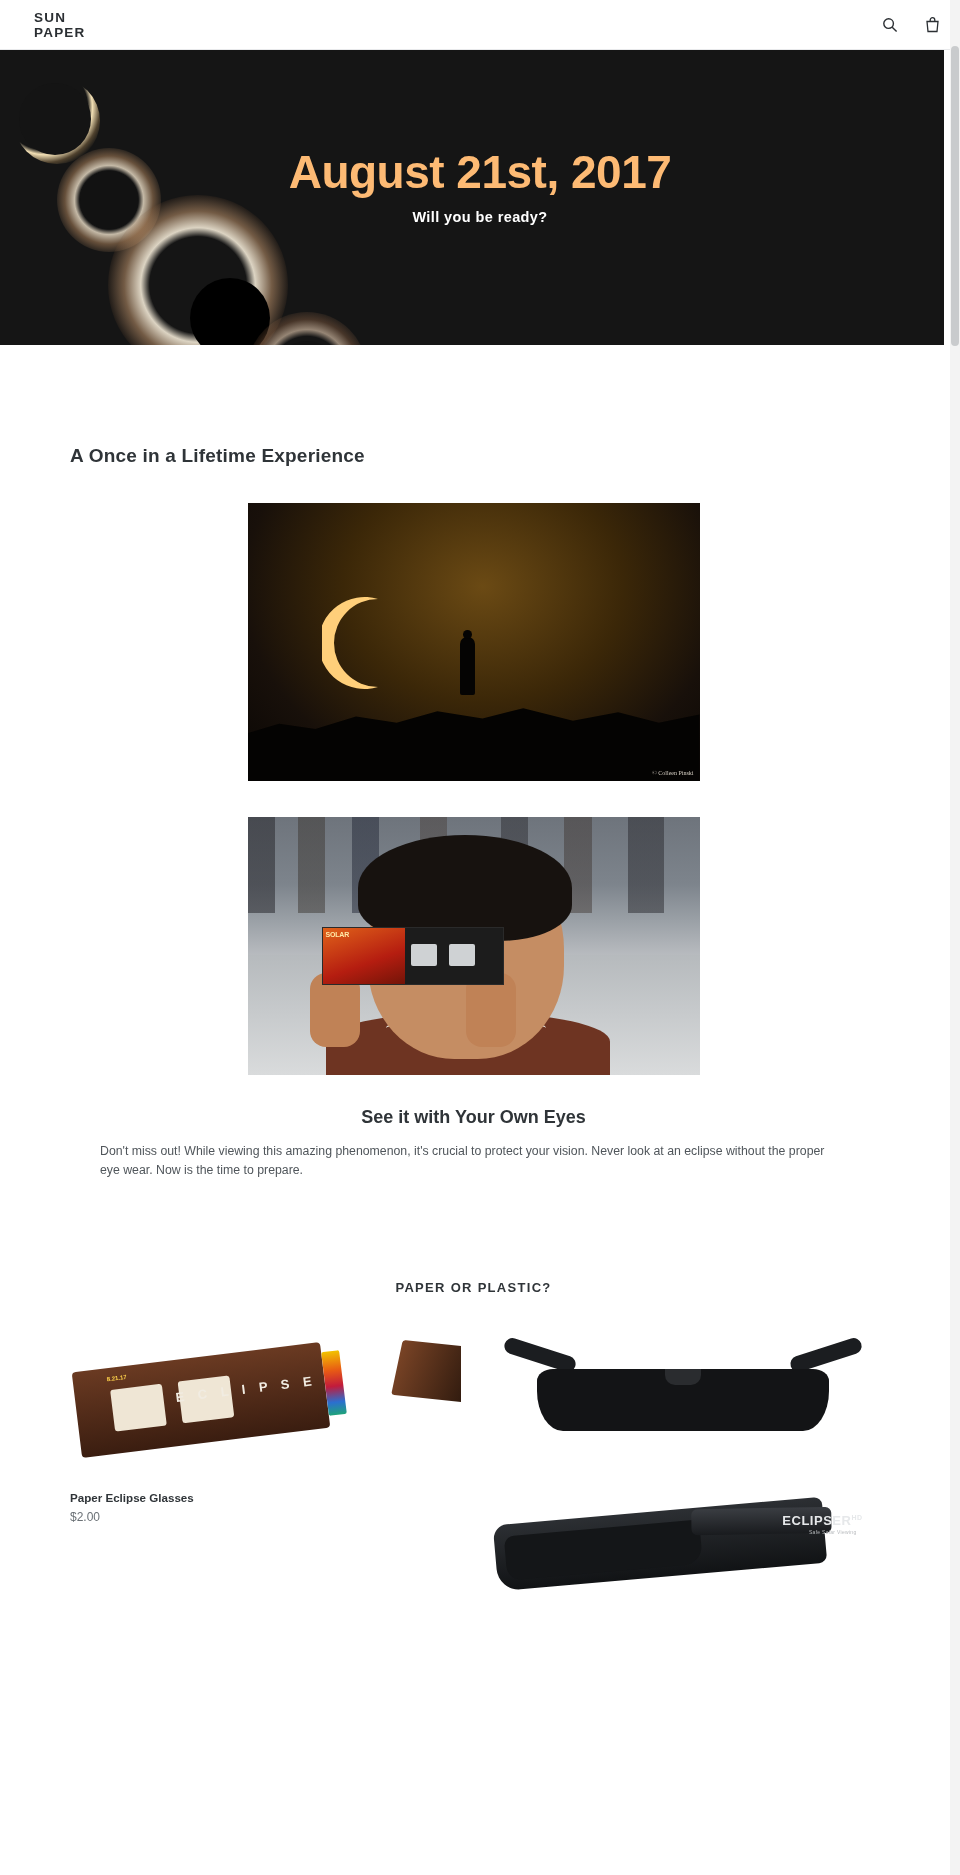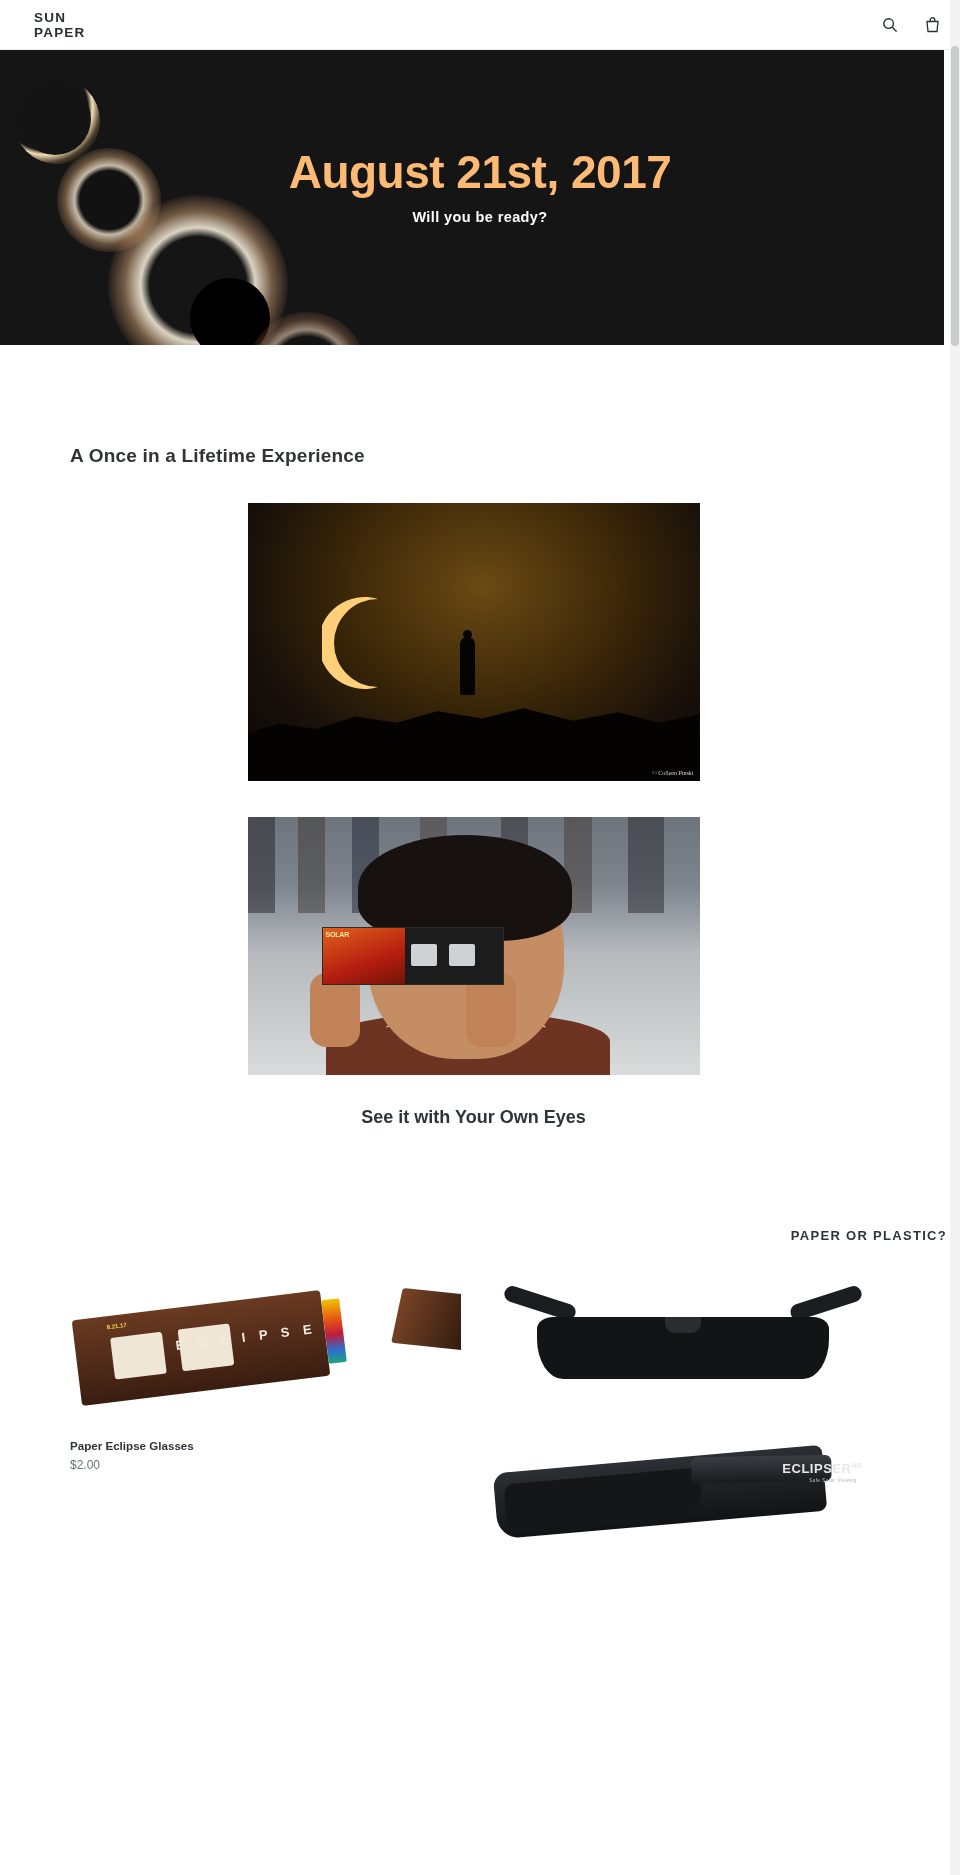--- a/index.html
+++ b/index.html
@@ -298,21 +298,21 @@
   p.body-text-2 {
     font-size: 12.3px;
     line-height: 19px;
     color: #50565b;
     margin: 0;
     max-width: 760px;
   }
 
   .paper-plastic {
     margin-top: 100px;
-    text-align: right;
+    text-align: center;
     font-size: 13px;
     font-weight: bold;
     letter-spacing: 1.3px;
     color: #2f3438;
   }
 
   
   .products {
     margin-top: 32px;
     display: flex;
@@ -560,20 +560,21 @@
       <div class="hand-l"></div>
       <div class="hand-r"></div>
       <div class="glasses">
         <div class="g-left">SOLAR</div>
         <div class="g-right"></div>
       </div>
     </div>
 
     <div class="block-center">
       <h2 class="section-title-2">See it with Your Own Eyes</h2>
+      <p class="body-text-2">Don't miss out! While viewing this amazing phenomenon, it's crucial to protect your vision. Never look at an eclipse without the proper eye wear. Now is the time to prepare.</p>
     </div>
 
     <div class="paper-plastic">PAPER OR PLASTIC?</div>
 
     <div class="products">
 
       <div class="product">
         <div class="product-media">
           <div class="pg-arm"></div>
           <div class="pg-frame">

